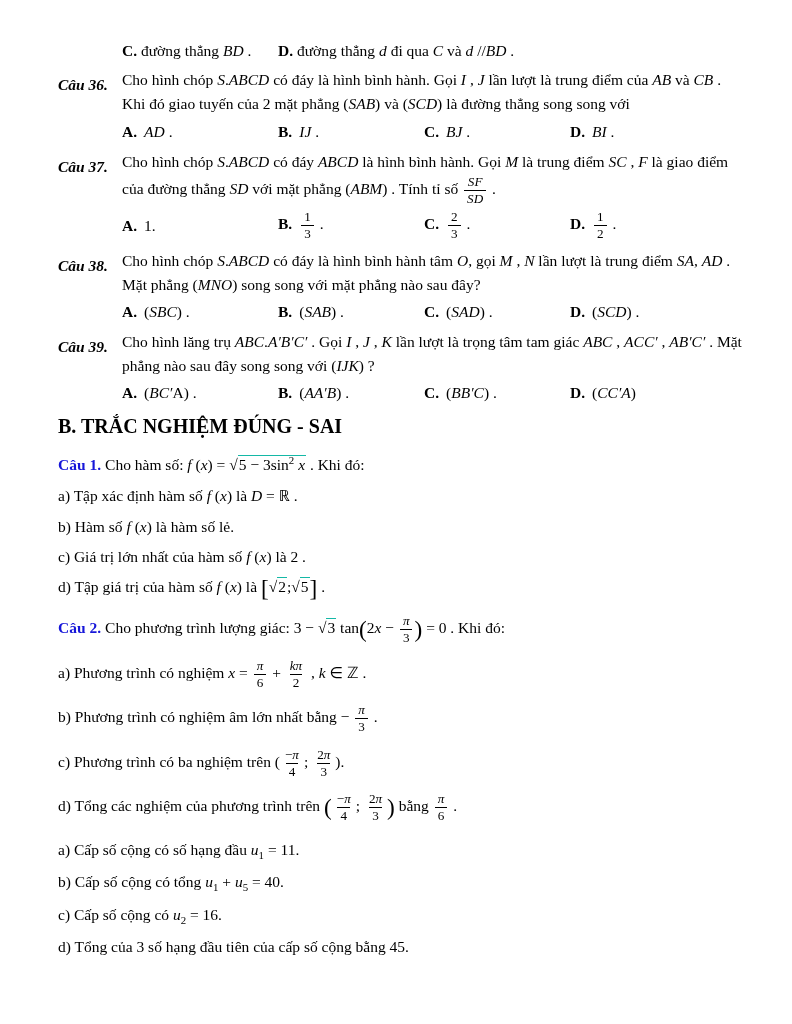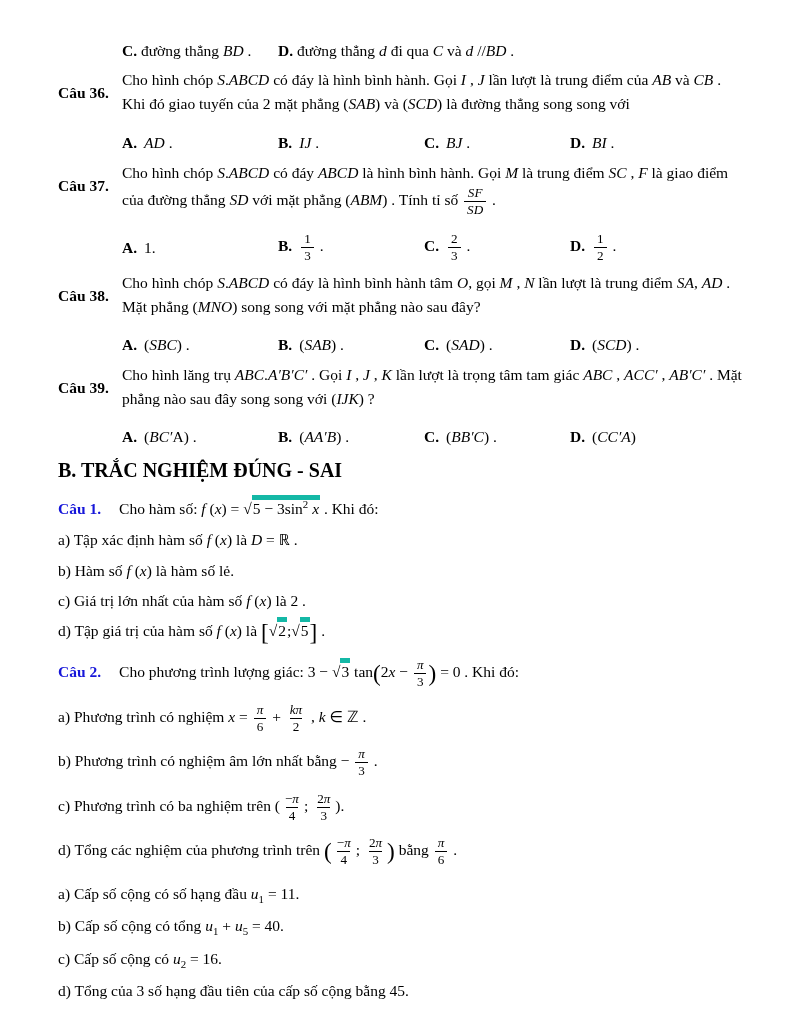--- a/index.html
+++ b/index.html
@@ -9,42 +9,42 @@
     font-family:"Liberation Serif", serif;
     font-size:15.5px; color:#000;
   }
   .page { padding:40px 50px 0 58px; }
 
   
   .prev-opts { display:grid; grid-template-columns:156px 1fr; padding-left:64px; margin-bottom:6px; line-height:1.45; }
 
   
   .q { position:relative; padding-left:64px; margin-bottom:7px; }
-  .qlabel { position:absolute; left:0; top:16px; font-weight:bold; }
+  .qlabel { position:absolute; left:0; top:8px; font-weight:bold;font-style:italic; }
   .qbody { line-height:1.55; }
-  .opts { display:grid; grid-template-columns:156px 146px 146px 1fr; margin-top:14px; align-items:center; line-height:1.5; }
+  .opts { display:grid; grid-template-columns:156px 146px 146px 1fr; margin-top:3px; align-items:center; line-height:1.5; }
   .opt b { margin-right:7px; }
 
   
   .section-title { font-weight:bold; font-size:20px; margin:10px 0 14px 0; }
 
   
   .tfq { margin-bottom:14px; }
   .tfhead { line-height:1.6; }
-  .tflabel { color:var(--accent,#1616d9); font-weight:bold; margin-right:18px; }
+  .tflabel { color:var(--accent,#1616d9); font-weight:bold; margin-right:4px; }
   .tfitems { margin-left:0; margin-top:5px; }
   .tfitems p { margin:7px 0; line-height:1.5; }
   .tfq.wide-gap .tfitems p { margin:12px 0; }
 
   
   .frac { display:inline-flex; flex-direction:column; vertical-align:middle; text-align:center; margin:0 2px;align-items:center; }
   .frac .num, .frac .den { display:block; font-size:0.85em; line-height:1.2; padding:0 3px; }
   .frac .den { border-top:1px solid #000; }
   .sqrt { white-space:nowrap; }
-  .sqrt .rad { border-top:5px solid #14b8a6; padding:0 1px; }
+  .sqrt .rad { border-top:1px solid #14b8a6; padding:0 1px; }
   .bigp, .bigb { font-size:1.5em; vertical-align:middle; line-height:0.9; font-weight:normal; }
   sup { font-size:0.7em; }
   sub { font-size:0.7em; }
 </style>
 </head>
 <body>
 
 <div class="page">
 
   <div class="prev-opts">

